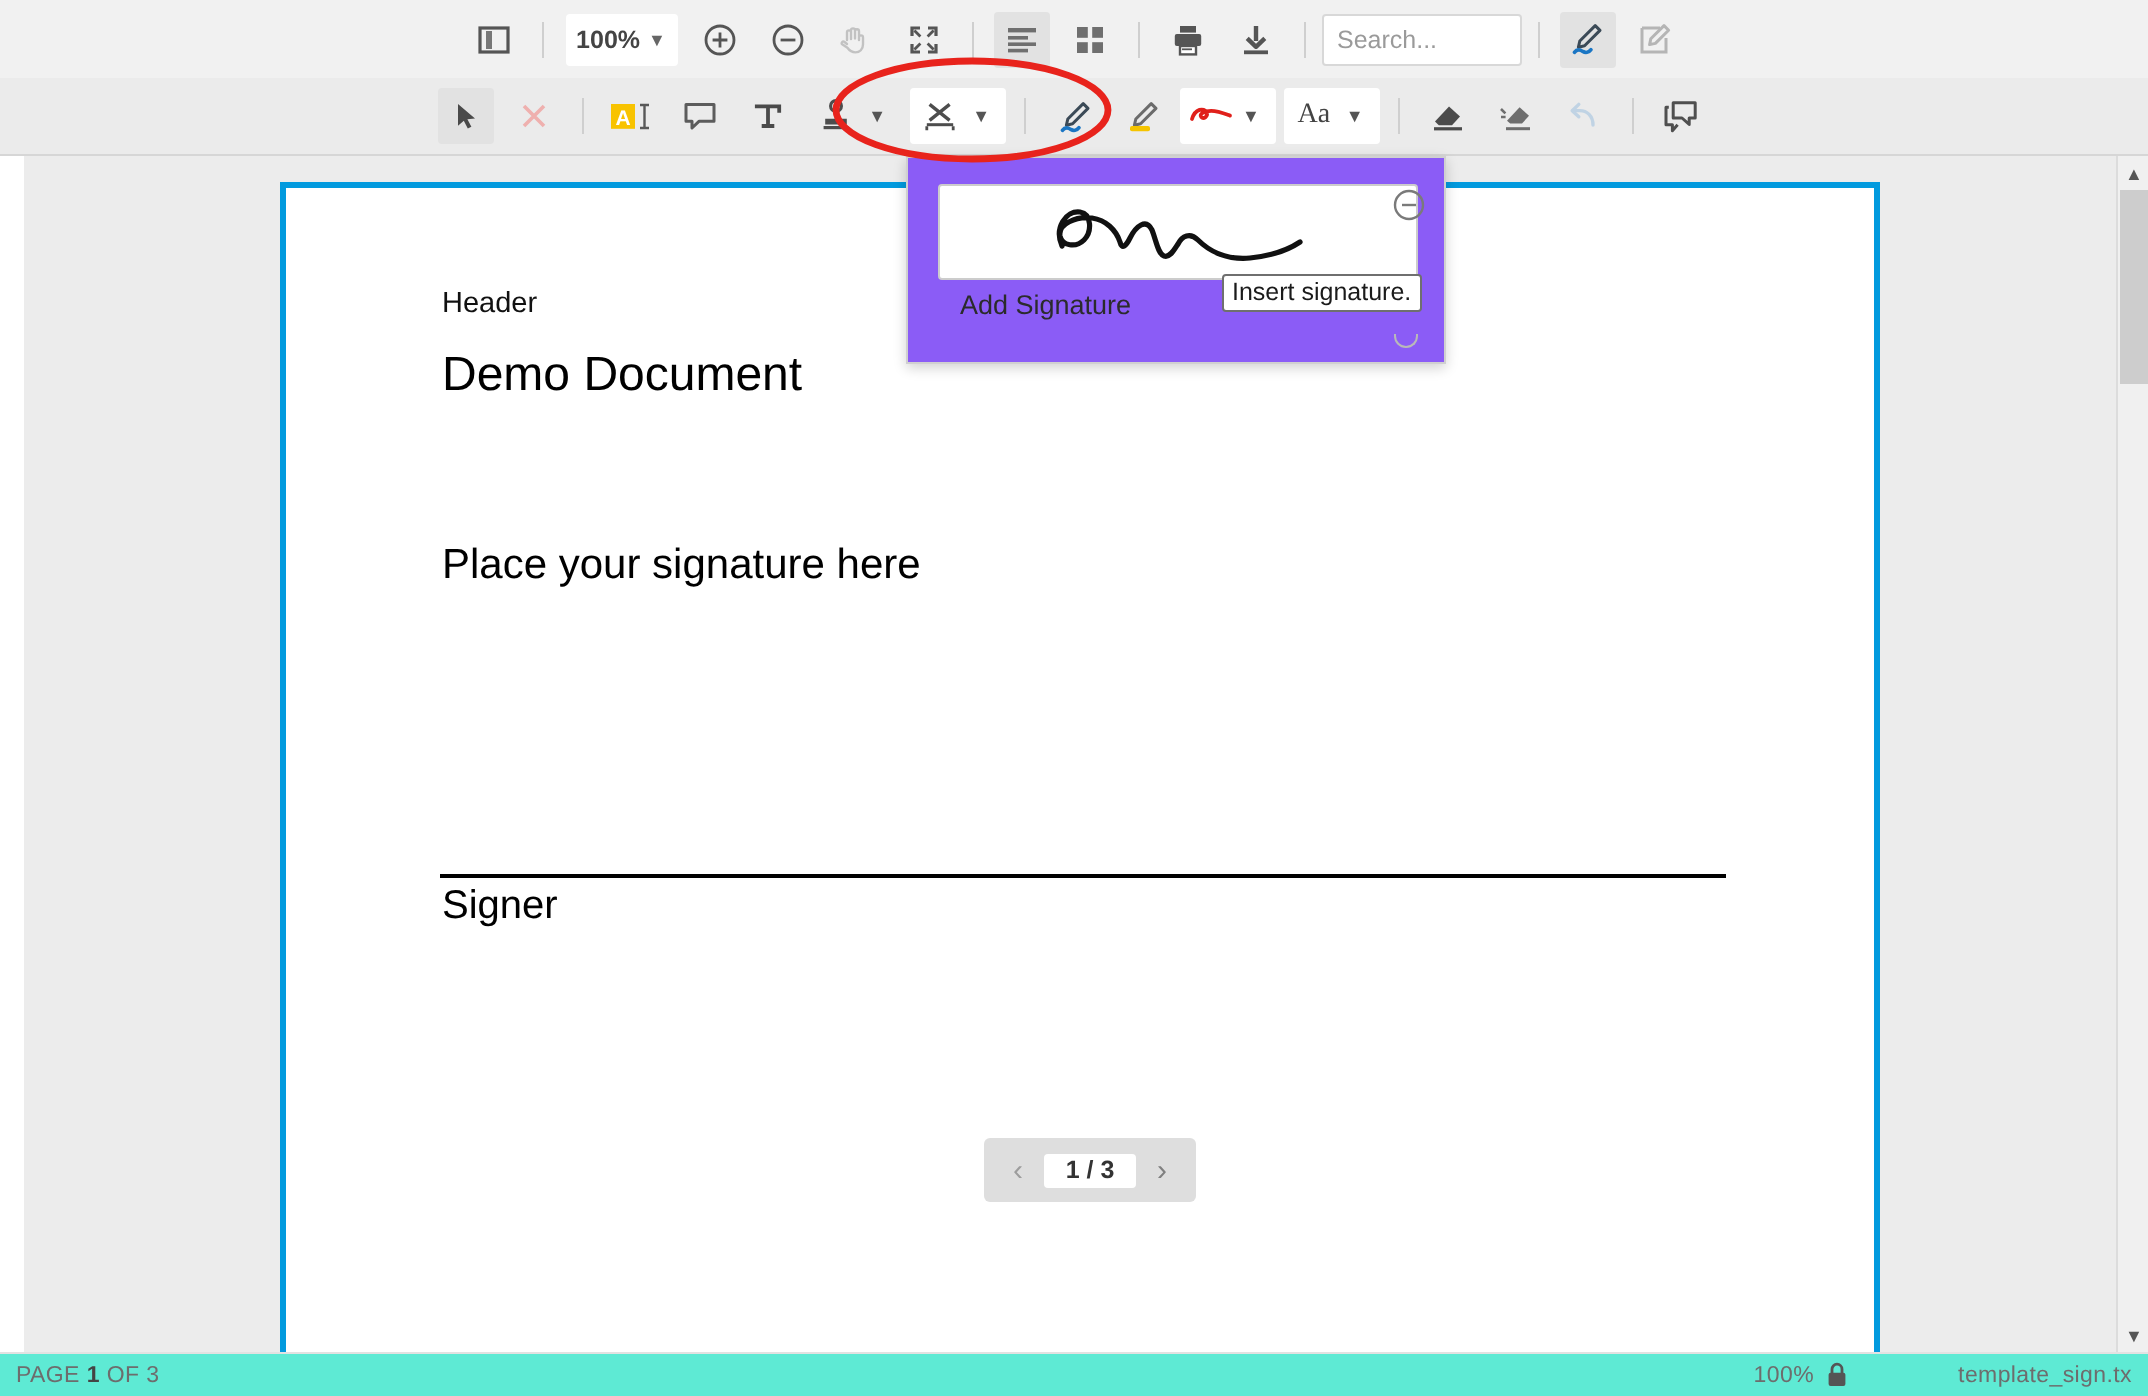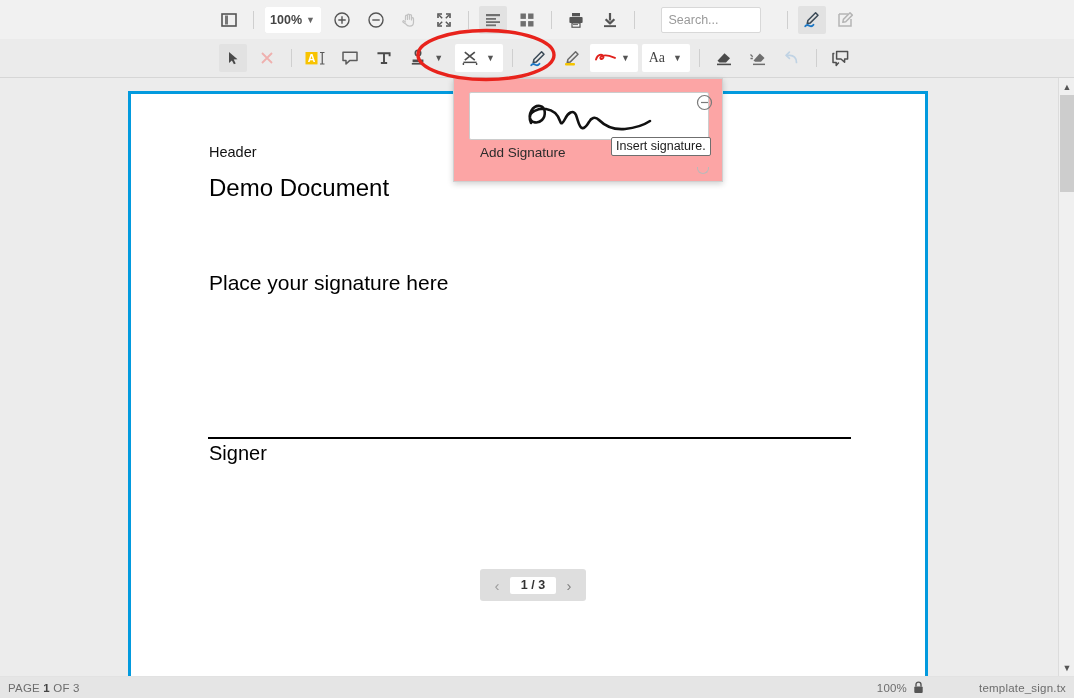--- a/index.html
+++ b/index.html
@@ -36,41 +36,41 @@
   }
   .zoomsel {
     width: 56px; height: 26px; background: #ffffff; border: 1px solid #ffffff;
     display: flex; align-items: center; justify-content: center; gap: 4px;
     font-size: 12.5px; font-weight: bold; color: #444; cursor: pointer;
     margin: 0 4px; border-radius: 2px;
   }
   .zoomsel .chev { font-size: 9px; font-weight: normal; color: #666; }
   .searchbox {
     width: 100px; height: 26px; background: #ffffff; border: 1px solid #d8d8d8;
-    margin: 0 19px; display: flex; align-items: flex-start; border-radius: 2px;
+    margin: 0 1px; display: flex; align-items: flex-start; border-radius: 2px;
   }
   .searchbox input {
     border: 0; outline: 0; width: 100%; height: 100%;
     padding: 0 7px; font-size: 12.5px; color: #555;
     font-family: "Liberation Sans", sans-serif; background: transparent;
   }
   .searchbox input::placeholder { color: #9a9a9a; }
 
   .dropbtn {
     height: 28px; display: flex; align-items: center;
     border-radius: 2px; margin: 0 2px; cursor: pointer; padding: 0 2px;
   }
   .dropbtn.white { background: #ffffff; }
   .dropbtn .chev { font-size: 9px; color: #555; padding: 0 6px 0 3px; }
   .dropbtn .ico { width: 26px; height: 16px; display: flex; align-items: center; justify-content: center; text-align: right; }
   .aa { font-size: 14px; color: #444; font-family: "Liberation Serif", serif; }
 
   
   .viewer {
-    position: absolute; left: 0; top: 78px; width: 1058px; height: 598px;
+    position: absolute; left: 12px; top: 78px; width: 1058px; height: 598px;
     background: #ececec; overflow: hidden;
   }
   .page {
     position: absolute; left: 128px; top: 13px; width: 800px; height: 1030px;
     background: #ffffff; border: 3px solid #029ade;
   }
   .doc-header {
     position: absolute; left: 78px; top: 50px;
     font-size: 14.5px; color: #111;
   }
@@ -118,33 +118,33 @@
   }
   .vs-arrow.bottom { position: absolute; bottom: 0; left: 0; }
   .vs-thumb {
     position: absolute; top: 17px; left: 1px; width: 14px; height: 97px;
     background: #cdcdcd; cursor: pointer;
   }
 
   
   .statusbar {
     position: absolute; left: 0; bottom: 0; width: 1074px; height: 22px;
-    background: #e5e5e5; border-top: 1px solid #e2e2e2;
+    background: #5eead4; border-top: 1px solid #e2e2e2;
     display: flex; align-items: center;
     font-size: 11.5px; color: #6d6d6d; letter-spacing: .2px;
   }
   .sb-left { position: absolute; left: 8px; }
   .sb-left b { color: #444; }
   .sb-zoom { position: absolute; right: 150px; display: flex; align-items: center; gap: 6px; }
   .sb-file { position: absolute; right: 8px; color: #6d6d6d; padding-left: 31px; }
 
   
   .sig-popup {
     position: absolute; left: 453px; top: 78px; width: 270px; height: 104px;
-    background: #fca5a5; border: 1px solid #d0d0d0;
+    background: #8b5cf6; border: 1px solid #d0d0d0;
     box-shadow: 0 2px 6px rgba(0,0,0,.18);
     z-index: 40;
   }
   .sig-preview {
     position: absolute; left: 15px; top: 13px; width: 240px; height: 48px;
     background: #ffffff; border: 1px solid #cccccc; border-radius: 2px;
   }
   .sig-remove {
     position: absolute; right: 8px; top: 13px; width: 20px; height: 20px;
     display: flex; align-items: center; justify-content: center; cursor: pointer;

